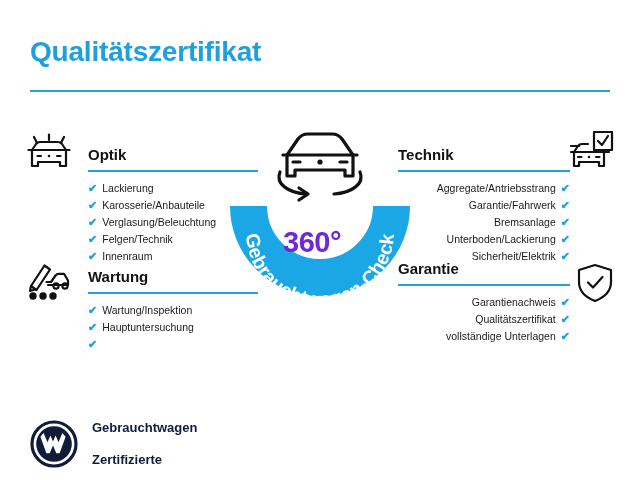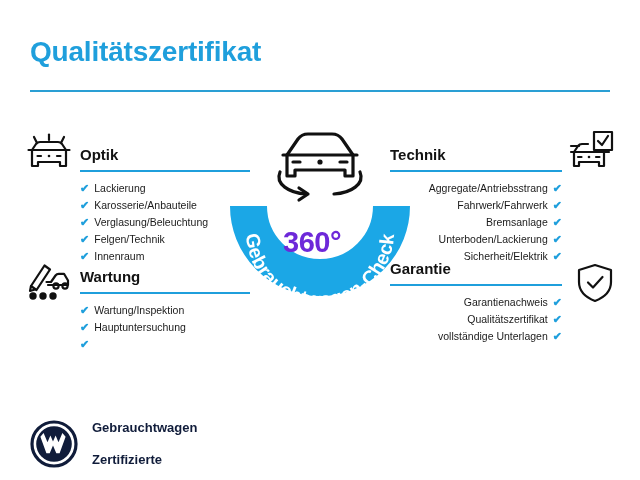--- a/index.html
+++ b/index.html
@@ -32,20 +32,21 @@
     left: 30px;
     top: 90px;
     width: 580px;
     height: 2px;
     background: #2a9fd4;
   }
 
   
   .section {
     position: absolute;
+    margin-left: 8px;
   }
   .sec-head {
     position: relative;
     height: 26px;
   }
   .sec-title {
     font-size: 15px;
     font-weight: bold;
     color: #121212;
     line-height: 18px;
@@ -247,21 +248,21 @@
   <div class="sec-head">
     <div class="sec-title">Technik</div>
     <div class="sec-rule"></div>
   </div>
   <ul class="sec-list">
     <li>
       <span>Aggregate/Antriebsstrang</span>
       <span class="chk">✔</span>
     </li>
     <li>
-      <span>Fahrwerk/Fahrwerk</span>
+      <span>Garantie/Fahrwerk</span>
       <span class="chk">✔</span>
     </li>
     <li>
       <span>Bremsanlage</span>
       <span class="chk">✔</span>
     </li>
     <li>
       <span>Unterboden/Lackierung</span>
       <span class="chk">✔</span>
     </li>

